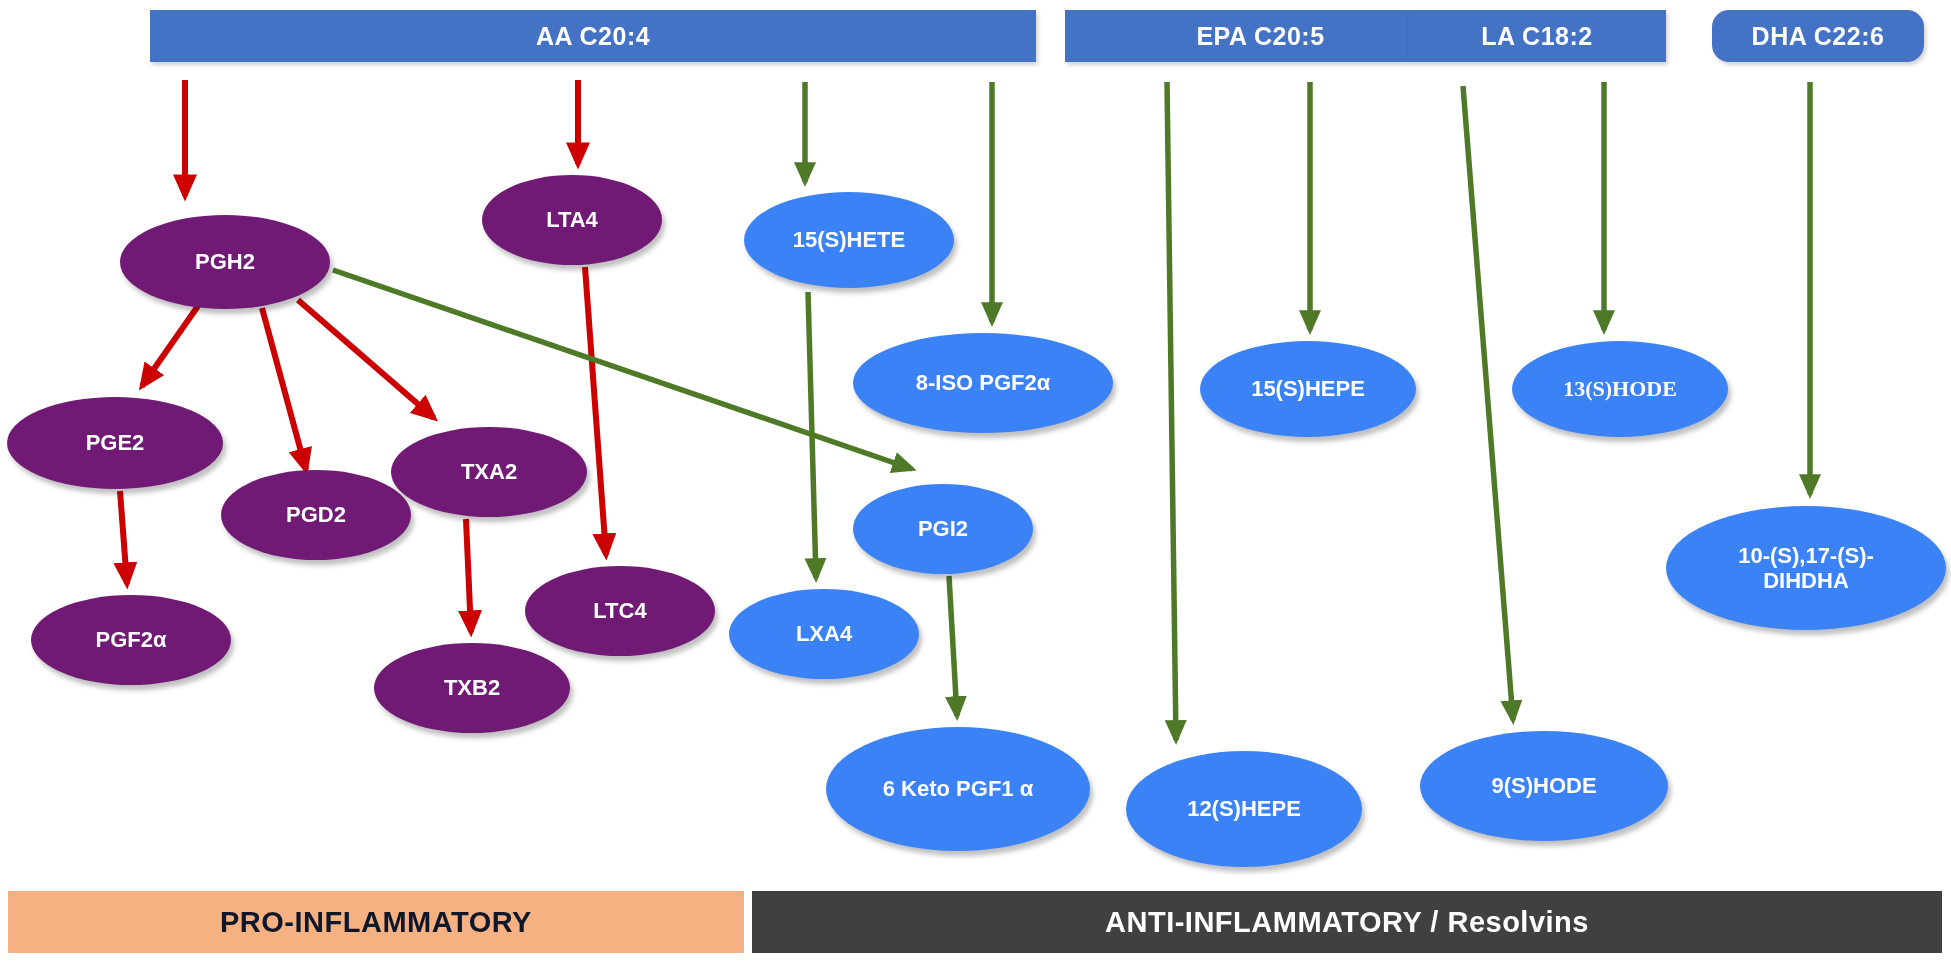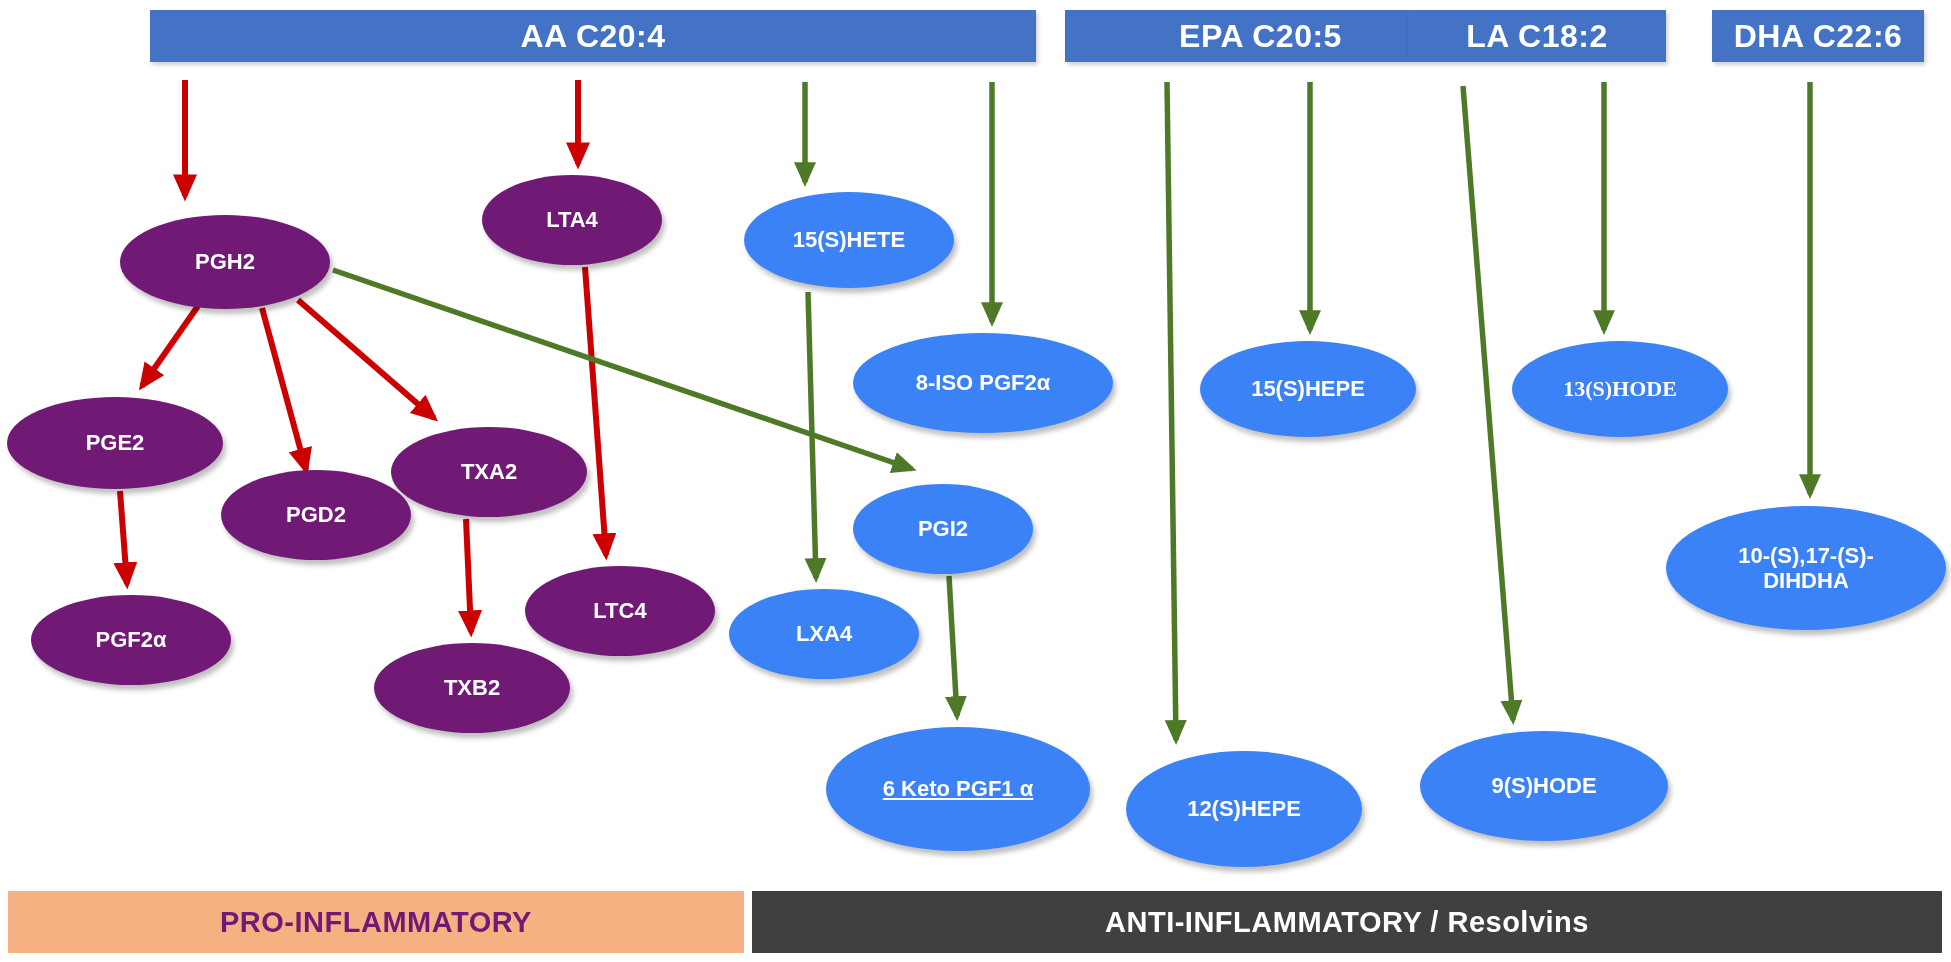--- a/index.html
+++ b/index.html
@@ -25,21 +25,21 @@
   .edge { fill: none; }
   .edge.pro  { stroke: #CC0000; stroke-width: 6; }
   .edge.anti { stroke: #4E7A28; stroke-width: 5.5; }
 
   .hdr {
     position: absolute;
     height: 52px;
     background: #4472C4;
     color: #ffffff;
     font-weight: bold;
-    font-size: 32px;
+    font-size: 25px;
     display: flex;
     align-items: center;
     justify-content: center;
     letter-spacing: 0.5px;
     box-shadow: 2px 3px 4px rgba(0,0,0,0.18);
   }
 
   .node {
     position: absolute;
     border-radius: 50%;
@@ -66,21 +66,21 @@
     align-items: center;
     justify-content: center;
     font-weight: bold;
     font-size: 29px;
     letter-spacing: 0.5px;
   }
   .legend-bar.pro {
     left: 8px;
     width: 736px;
     background: #F6B183;
-    color: #701a75;
+    color: #0f172a;
   }
   .legend-bar.anti {
     left: 752px;
     width: 1190px;
     background: #404040;
     color: #ffffff;
   }
 </style>
 </head>
 <body>
@@ -112,36 +112,36 @@
       <line x1="1310" y1="82" x2="1310" y2="330" class="edge anti" marker-end="url(#arrow-green)"></line>
       <line x1="1167" y1="82" x2="1176" y2="740" class="edge anti" marker-end="url(#arrow-green)"></line>
       <line x1="1604" y1="82" x2="1604" y2="330" class="edge anti" marker-end="url(#arrow-green)"></line>
       <line x1="1463" y1="86" x2="1513" y2="720" class="edge anti" marker-end="url(#arrow-green)"></line>
       <line x1="1810" y1="82" x2="1810" y2="494" class="edge anti" marker-end="url(#arrow-green)"></line>
     </svg>
 
   <div class="hdr" style="left:150px; top:10px; width:886px;">AA C20:4</div>
   <div class="hdr" style="left:1065px; top:10px; width:295px;padding-left:48px;">EPA C20:5</div>
   <div class="hdr" style="left:1408px; top:10px; width:258px;">LA C18:2</div>
-  <div class="hdr" style="left:1712px; top:10px; width:212px;">DHA C22:6</div>
+  <div class="hdr" style="left:1712px; top:10px; width:212px;border-radius:17px;">DHA C22:6</div>
 
   <div class="node red" style="left:120px; top:215px; width:210px; height:94px;">PGH2</div>
   <div class="node red" style="left:482px; top:175px; width:180px; height:90px;">LTA4</div>
   <div class="node red" style="left:7px; top:397px; width:216px; height:92px;">PGE2</div>
   <div class="node red" style="left:221px; top:470px; width:190px; height:90px;">PGD2</div>
   <div class="node red" style="left:391px; top:427px; width:196px; height:90px;">TXA2</div>
   <div class="node red" style="left:31px; top:595px; width:200px; height:90px;">PGF2α</div>
   <div class="node red" style="left:374px; top:643px; width:196px; height:90px;">TXB2</div>
   <div class="node red" style="left:525px; top:566px; width:190px; height:90px;">LTC4</div>
 
   <div class="node green" style="left:744px; top:192px; width:210px; height:96px;">15(S)HETE</div>
   <div class="node green" style="left:853px; top:333px; width:260px; height:100px;">8-ISO PGF2α</div>
   <div class="node green" style="left:853px; top:484px; width:180px; height:90px;">PGI2</div>
   <div class="node green" style="left:729px; top:589px; width:190px; height:90px;">LXA4</div>
-  <div class="node green" style="left:826px; top:727px; width:264px; height:124px;text-decoration:underline;">6 Keto PGF1 α</div>
+  <div class="node green" style="left:826px; top:727px; width:264px; height:124px;">6 Keto PGF1 α</div>
   <div class="node green" style="left:1200px; top:341px; width:216px; height:96px;">15(S)HEPE</div>
   <div class="node green" style="left:1126px; top:751px; width:236px; height:116px;">12(S)HEPE</div>
   <div class="node green" style="left:1512px; top:341px; width:216px; height:96px;font-family:Liberation Serif, serif;">13(S)HODE</div>
   <div class="node green" style="left:1420px; top:731px; width:248px; height:110px;">9(S)HODE</div>
   <div class="node green" style="left:1666px; top:506px; width:280px; height:124px; padding:4px 34px;">10-(S),17-(S)-DIHDHA</div>
 
   <div class="legend-bar pro">PRO-INFLAMMATORY</div>
   <div class="legend-bar anti">ANTI-INFLAMMATORY / Resolvins</div>
 
 </div>

